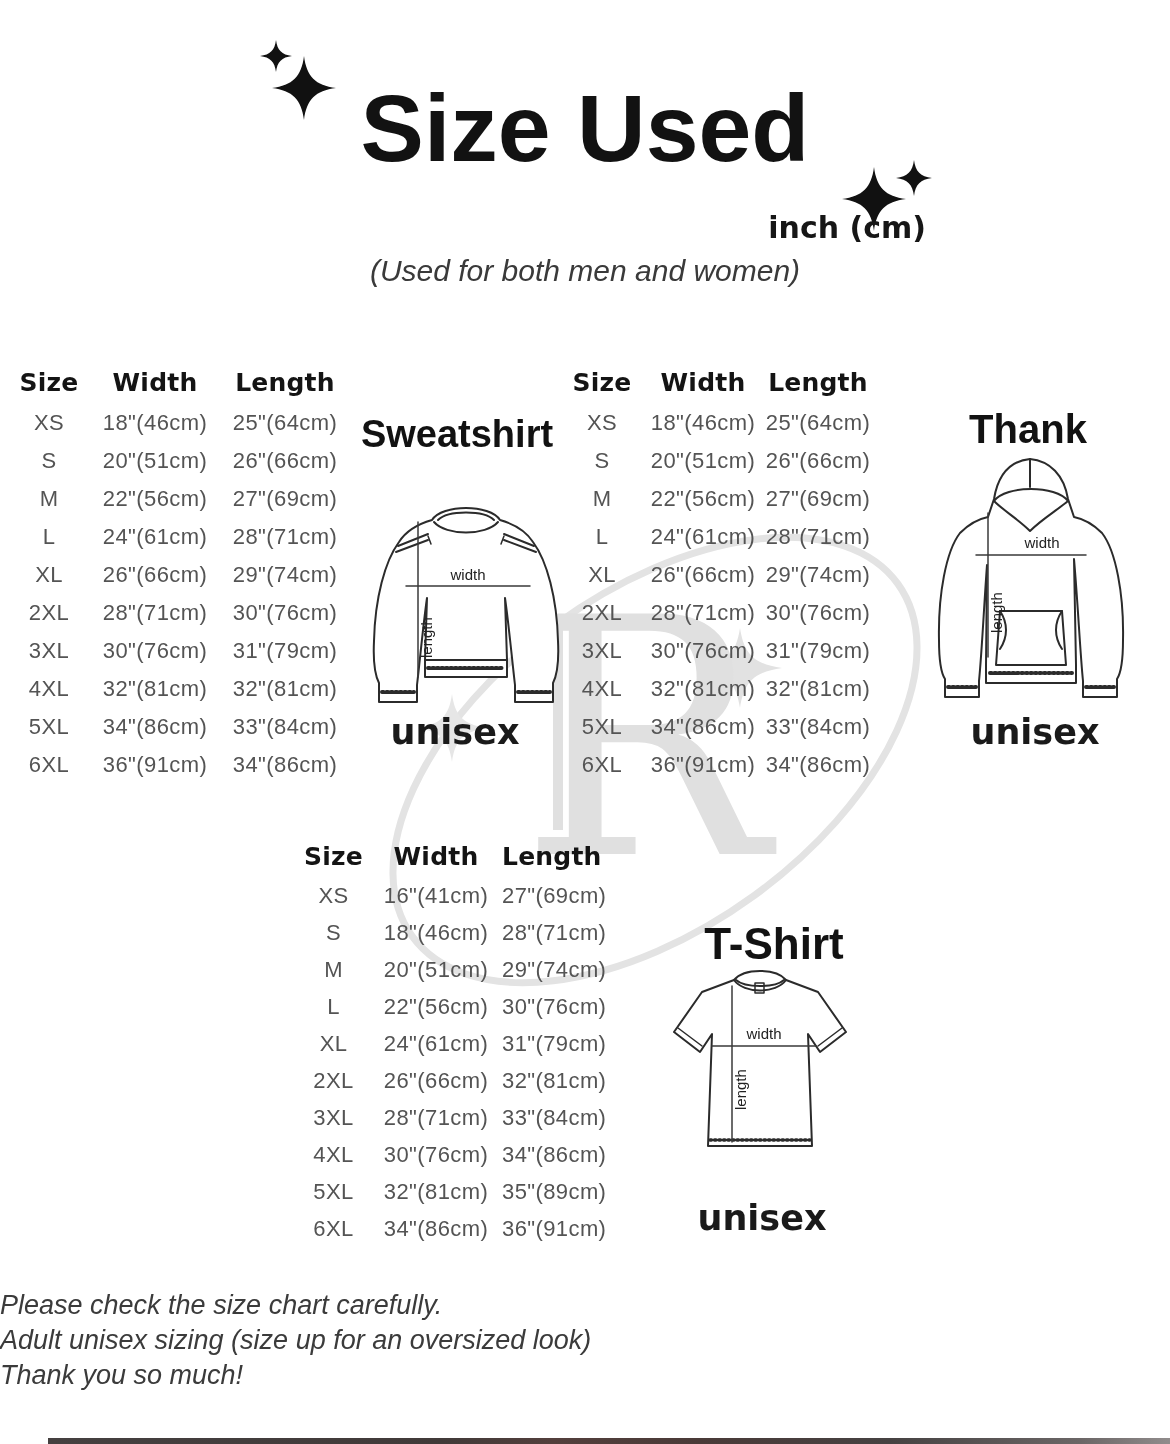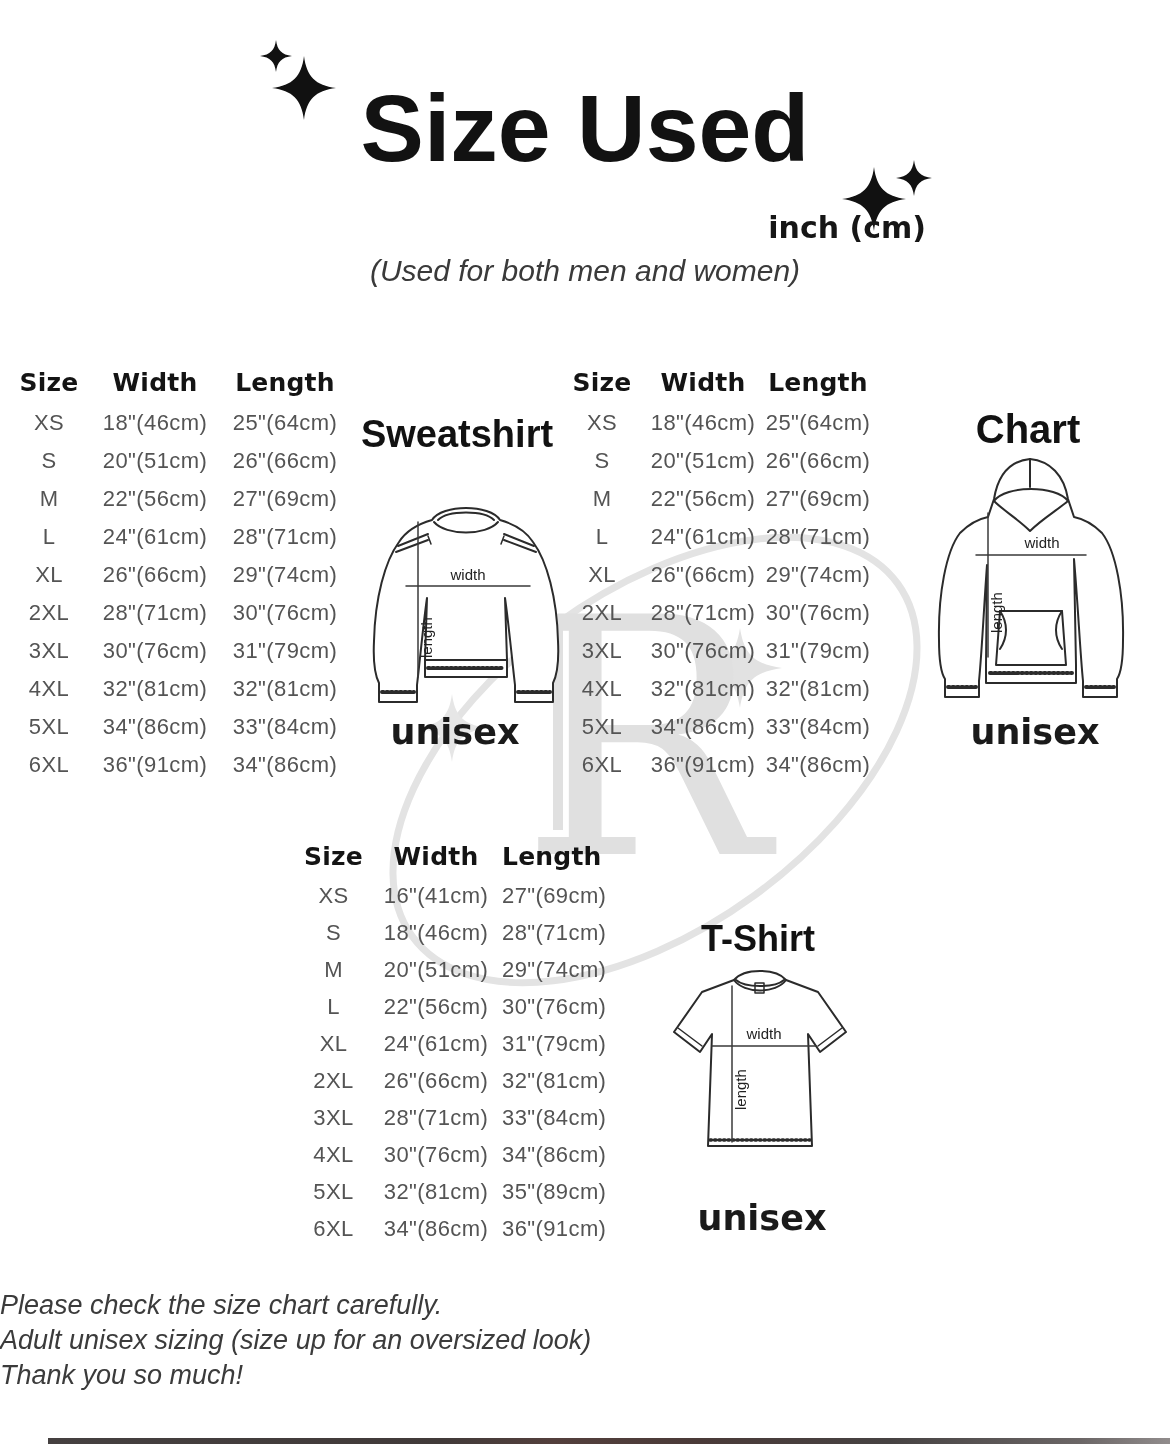--- a/index.html
+++ b/index.html
@@ -268,40 +268,40 @@
     <path d="M20,194 L52,194 M156,194 L188,194" stroke-width="4" stroke-dasharray="1.5,3"></path>
     <g stroke="#3a3a3a" stroke-width="1.5">
       <path d="M56,24 L56,179"></path>
       <path d="M44,88 L168,88"></path>
     </g>
     <text class="mlabel" x="106" y="82" text-anchor="middle" stroke="none" fill="#222">width</text>
     <text class="mlabel" stroke="none" fill="#222" transform="translate(70,160) rotate(-90)">length</text>
   </svg>
   <div class="abs z1 fit" style="left:355px;top:712px;width:200px;">unisex</div>
 
-  <div class="abs z1 garment-title" style="left:928px;top:408px;width:200px;font-size:40px;">Chart</div>
+  <div class="abs z1 garment-title" style="left:928px;top:408px;width:200px;font-size:40px;">Thank</div>
   <svg class="abs z1" style="left:930px;top:455px;" width="202" height="250" viewBox="0 0 202 250" fill="none" stroke="#2b2b2b" stroke-width="2" stroke-linecap="round" stroke-linejoin="round">
     <path fill="#ffffff" d="M100,4 C80,6 68,20 64,44 L58,62 C48,64 38,70 30,78 C16,96 8,140 9,185 C9,205 11,218 15,224 L15,242 L49,242 L49,226 C52,196 54,150 57,110 L56,210 L56,228 L146,228 L146,210 L144,104 C148,150 150,196 153,226 L153,242 L187,242 L187,224 C191,218 193,205 193,185 C194,140 186,96 172,78 C164,70 154,64 144,62 L138,44 C134,20 120,6 100,4 Z"></path>
     <path d="M100,4 L100,32"></path>
     <path d="M64,46 C76,30 126,30 138,46"></path>
     <path d="M64,46 C74,56 88,64 100,76 C112,64 126,56 138,46"></path>
     <path fill="#ffffff" d="M70,156 L132,156 L136,210 L66,210 Z"></path>
     <path d="M70,156 C78,168 78,182 70,194 M132,156 C124,168 124,182 132,194"></path>
     <path d="M60,218 L142,218" stroke-width="4" stroke-dasharray="1.5,3"></path>
     <path d="M18,232 L46,232 M156,232 L184,232" stroke-width="4" stroke-dasharray="1.5,3"></path>
     <g stroke="#3a3a3a" stroke-width="1.5">
       <path d="M58,58 L58,202"></path>
       <path d="M46,100 L156,100"></path>
     </g>
     <text class="mlabel" x="112" y="93" text-anchor="middle" stroke="none" fill="#222">width</text>
     <text class="mlabel" stroke="none" fill="#222" transform="translate(72,178) rotate(-90)">length</text>
   </svg>
   <div class="abs z1 fit" style="left:935px;top:712px;width:200px;">unisex</div>
 
-  <div class="abs z1 garment-title" style="left:638px;top:920px;width:240px;font-size:36px;">T-Shirt</div>
+  <div class="abs z1 garment-title" style="left:654px;top:920px;width:240px;font-size:44px;">T-Shirt</div>
   <svg class="abs z1" style="left:668px;top:970px;" width="184" height="192" viewBox="0 0 184 192" fill="none" stroke="#2b2b2b" stroke-width="2" stroke-linecap="round" stroke-linejoin="round">
     <path fill="#ffffff" d="M66,10 C76,-2 108,-2 118,10 L150,22 L178,62 L152,82 L140,64 L144,176 L40,176 L44,64 L32,82 L6,62 L34,22 Z"></path>
     <path d="M66,10 C76,24 108,24 118,10"></path>
     <path d="M68,10 C77,18 107,18 116,10"></path>
     <rect x="87" y="13" width="9" height="10" stroke-width="1.5"></rect>
     <path d="M10,58 L34,76 M174,58 L150,76" stroke-width="1.5"></path>
     <path d="M42,170 L142,170" stroke-width="3.5" stroke-dasharray="1.5,3"></path>
     <g stroke="#3a3a3a" stroke-width="1.5">
       <path d="M64,16 L64,172"></path>
       <path d="M44,76 L148,76"></path>

